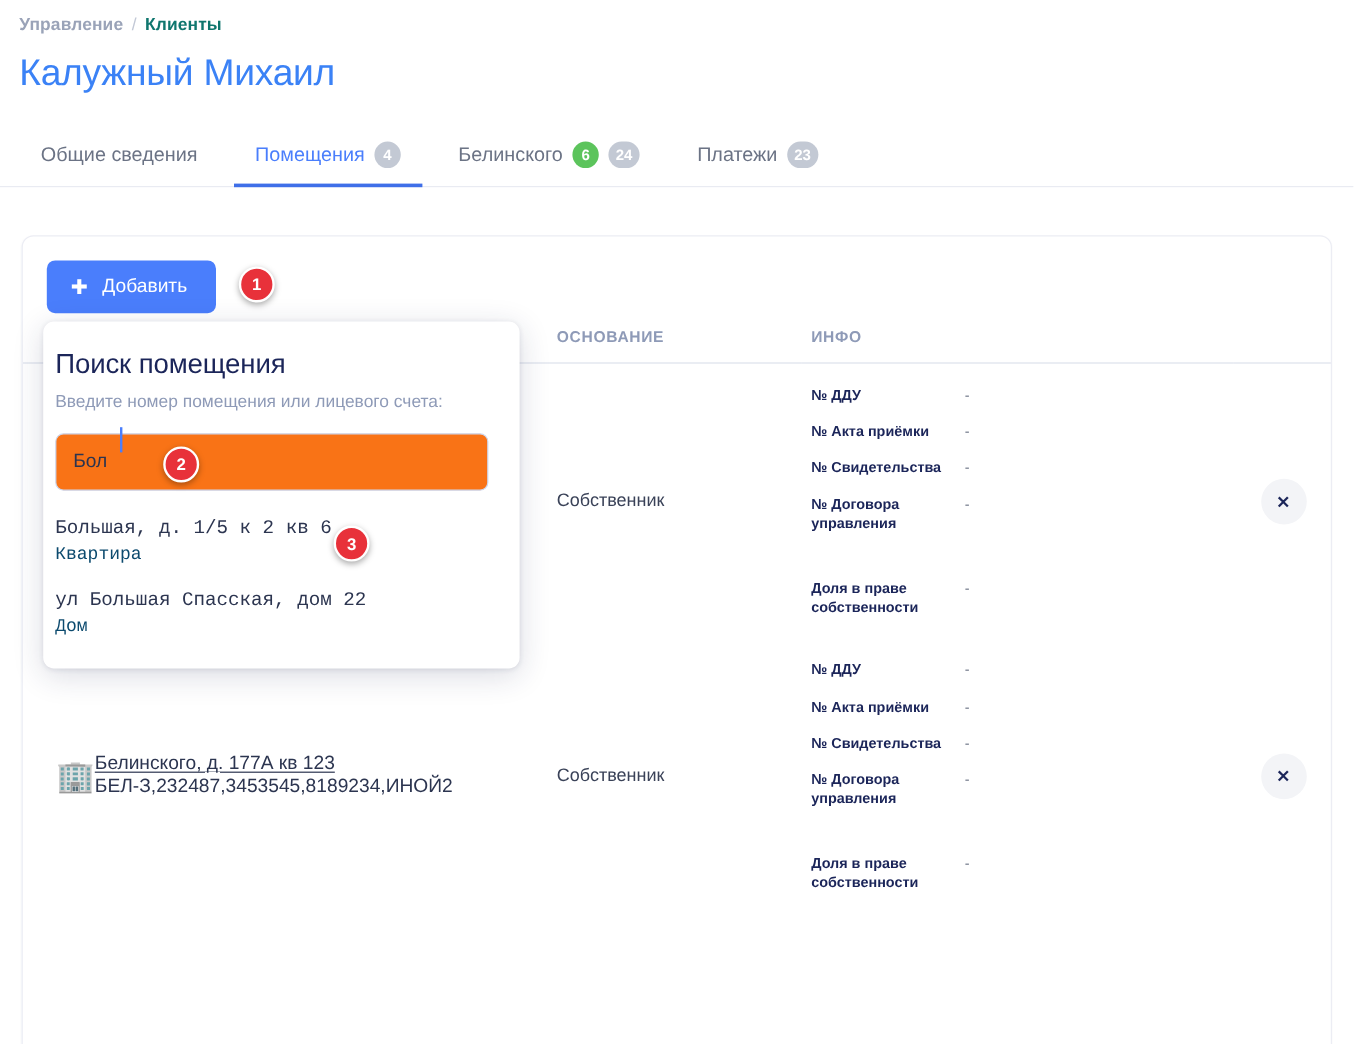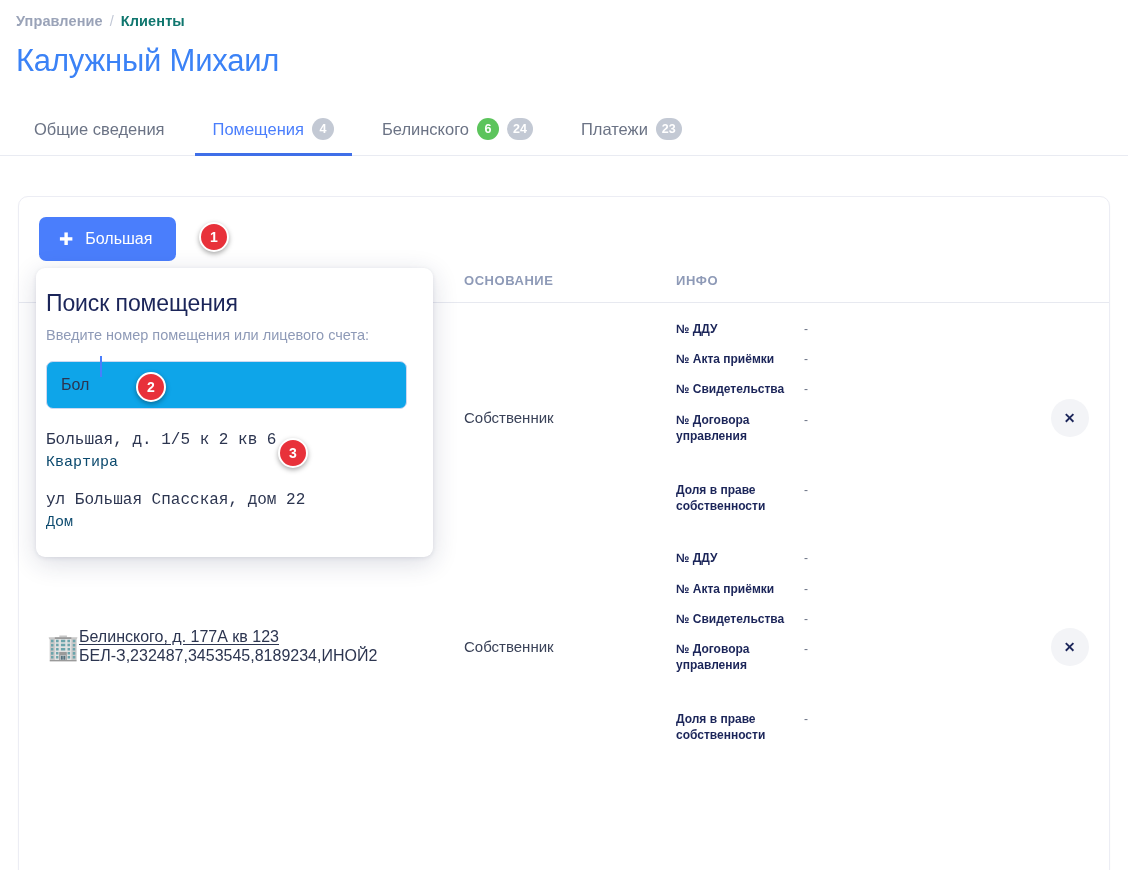--- a/index.html
+++ b/index.html
@@ -232,21 +232,21 @@
   .popup-input {
     margin-top: 18px;
     width: 100%;
     height: 48px;
     border: 1px solid #cdd8f0;
     border-radius: 7px;
     padding: 0 14px;
     font-size: 16px;
     font-family: inherit;
     color: #2c3550;
-    background: #0ea5e9;
+    background: #f97316;
     outline: none;
     position: relative;
   }
   .input-wrap { position: relative; }
   .caret {
     position: absolute;
     left: 54px;
     top: 13px;
     width: 1.5px;
     height: 21px;
@@ -320,21 +320,21 @@
         <span class="pill">23</span>
       </div>
     </div>
 </div>
 
 <div class="card">
 
   <div class="card-toolbar">
     <button class="add-btn">
       <span class="plus">✚</span>
-      <span>Большая</span>
+      <span>Добавить</span>
     </button>
   </div>
 
   <table class="rooms">
     <thead>
       <tr>
         <th class="col-icon"></th>
         <th class="col-addr"></th>
         <th class="col-basis">ОСНОВАНИЕ</th>
         <th class="col-info">ИНФО</th>

